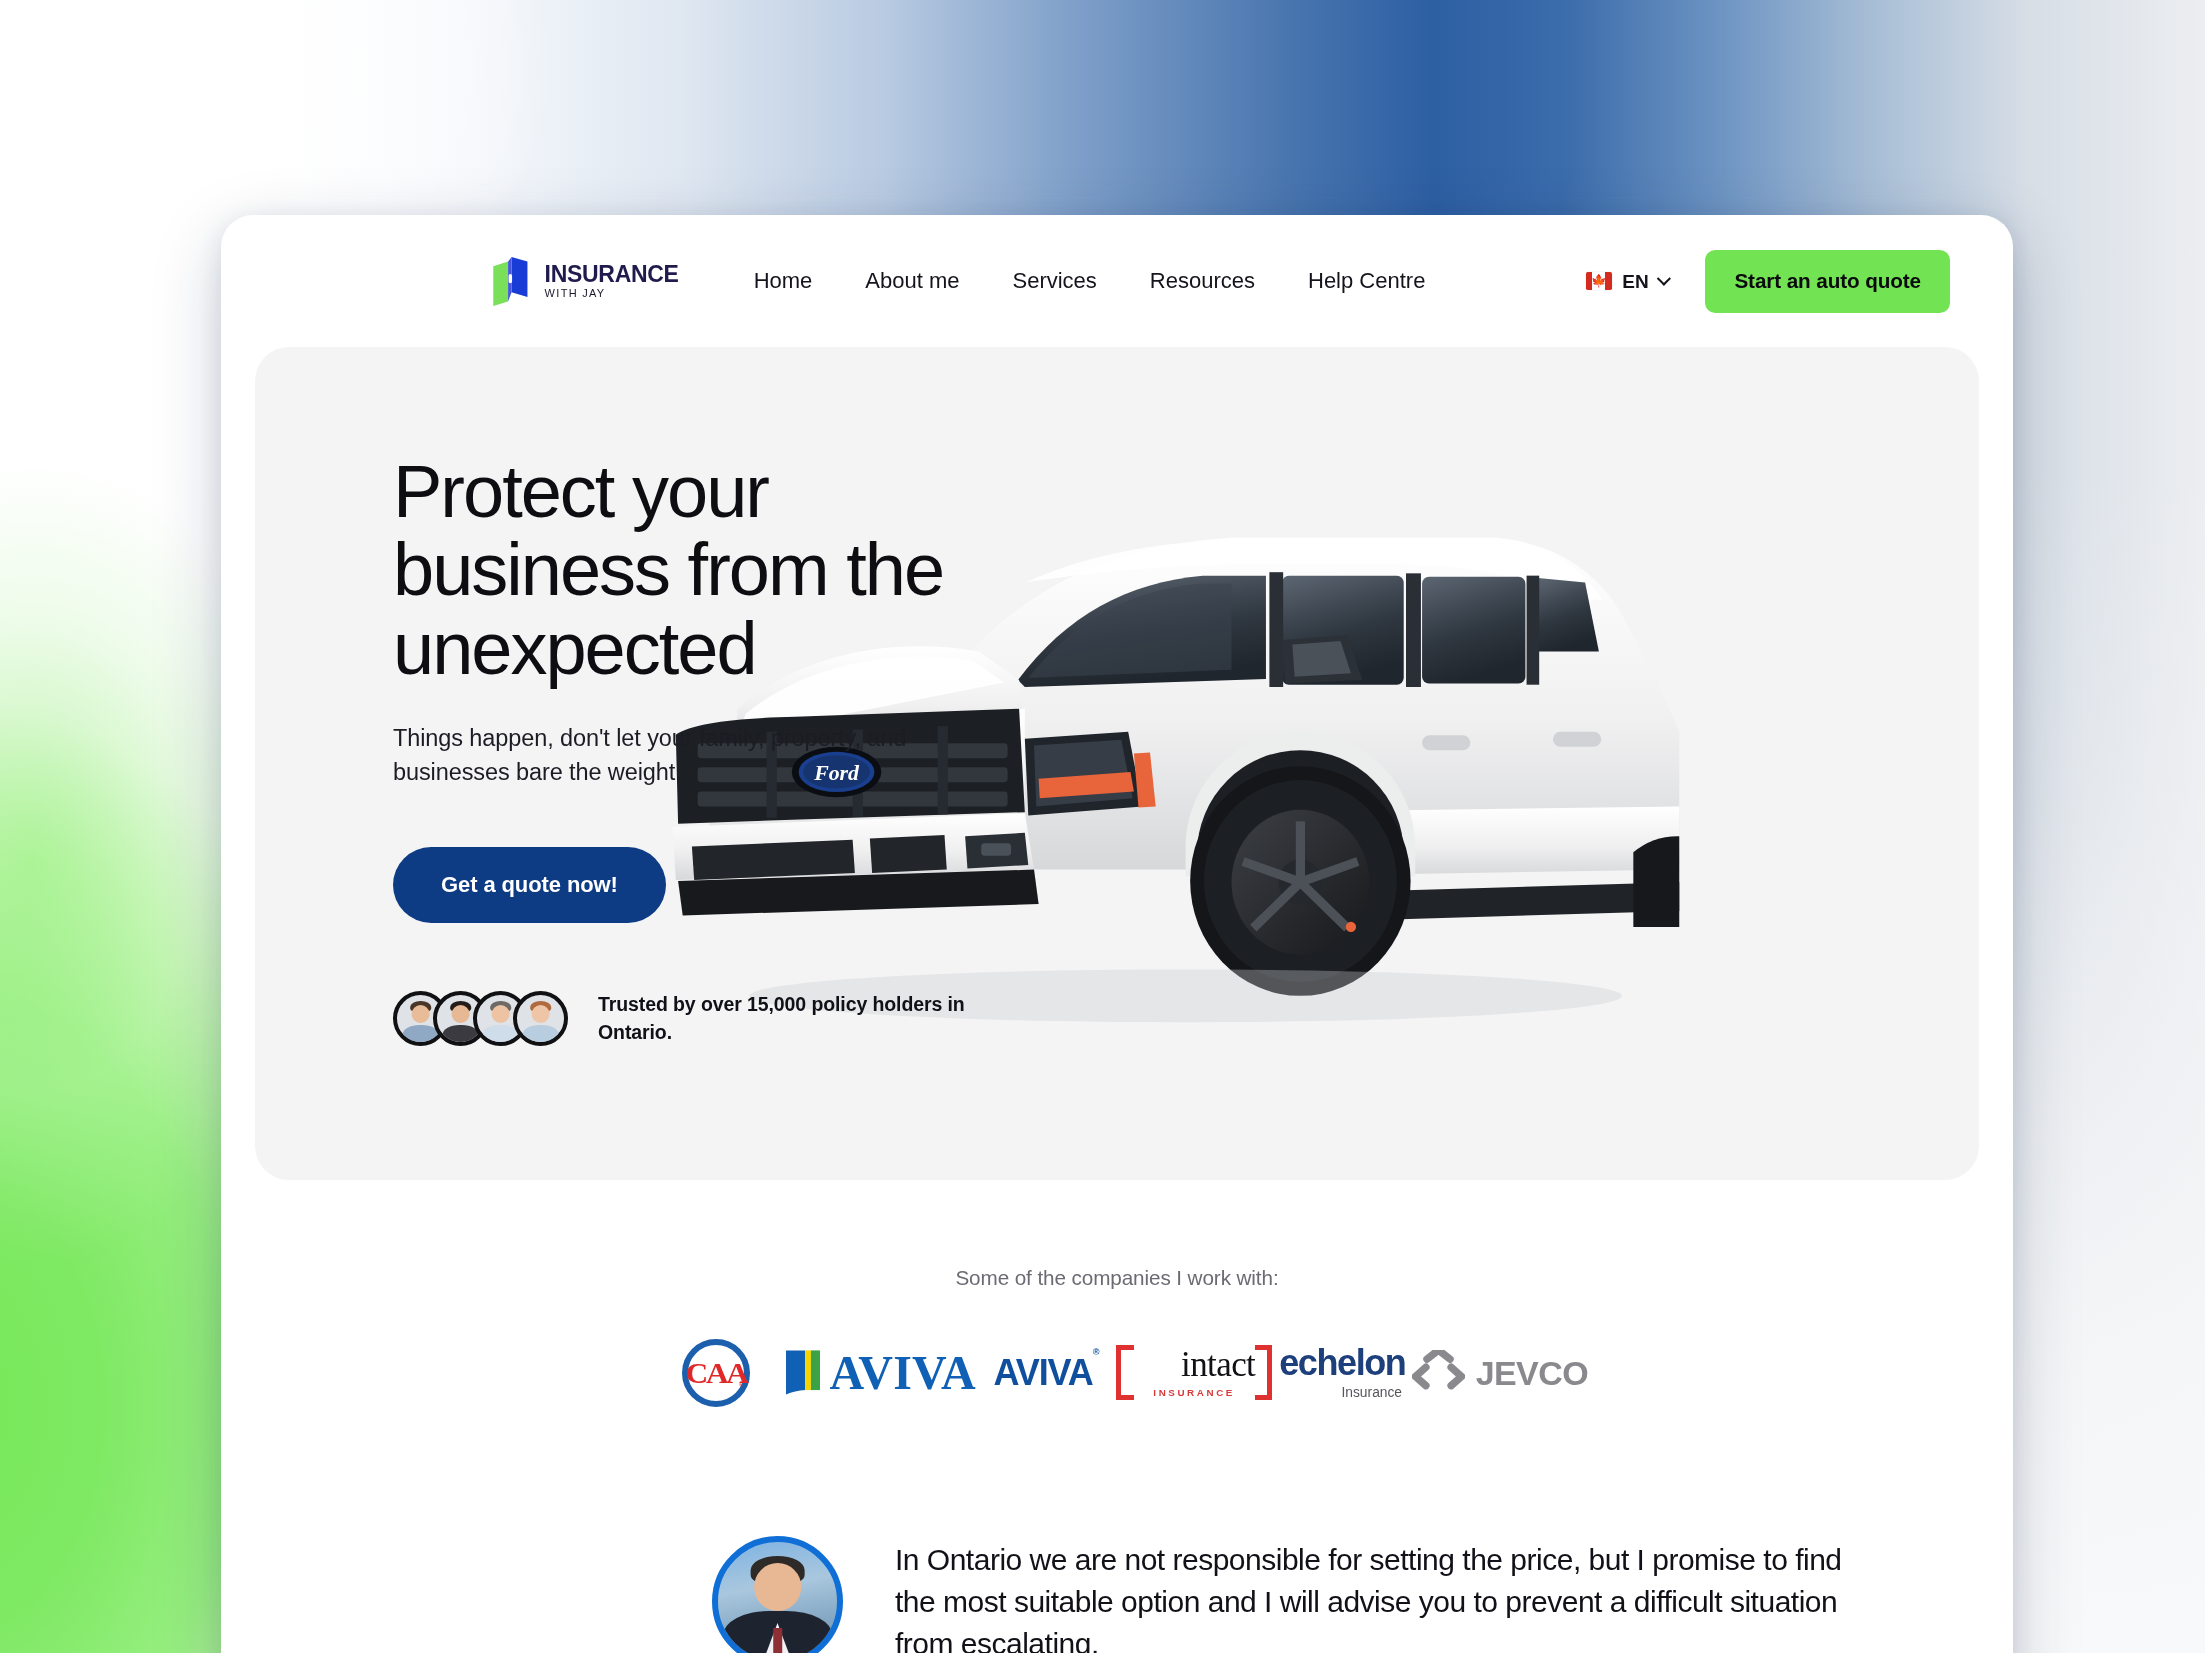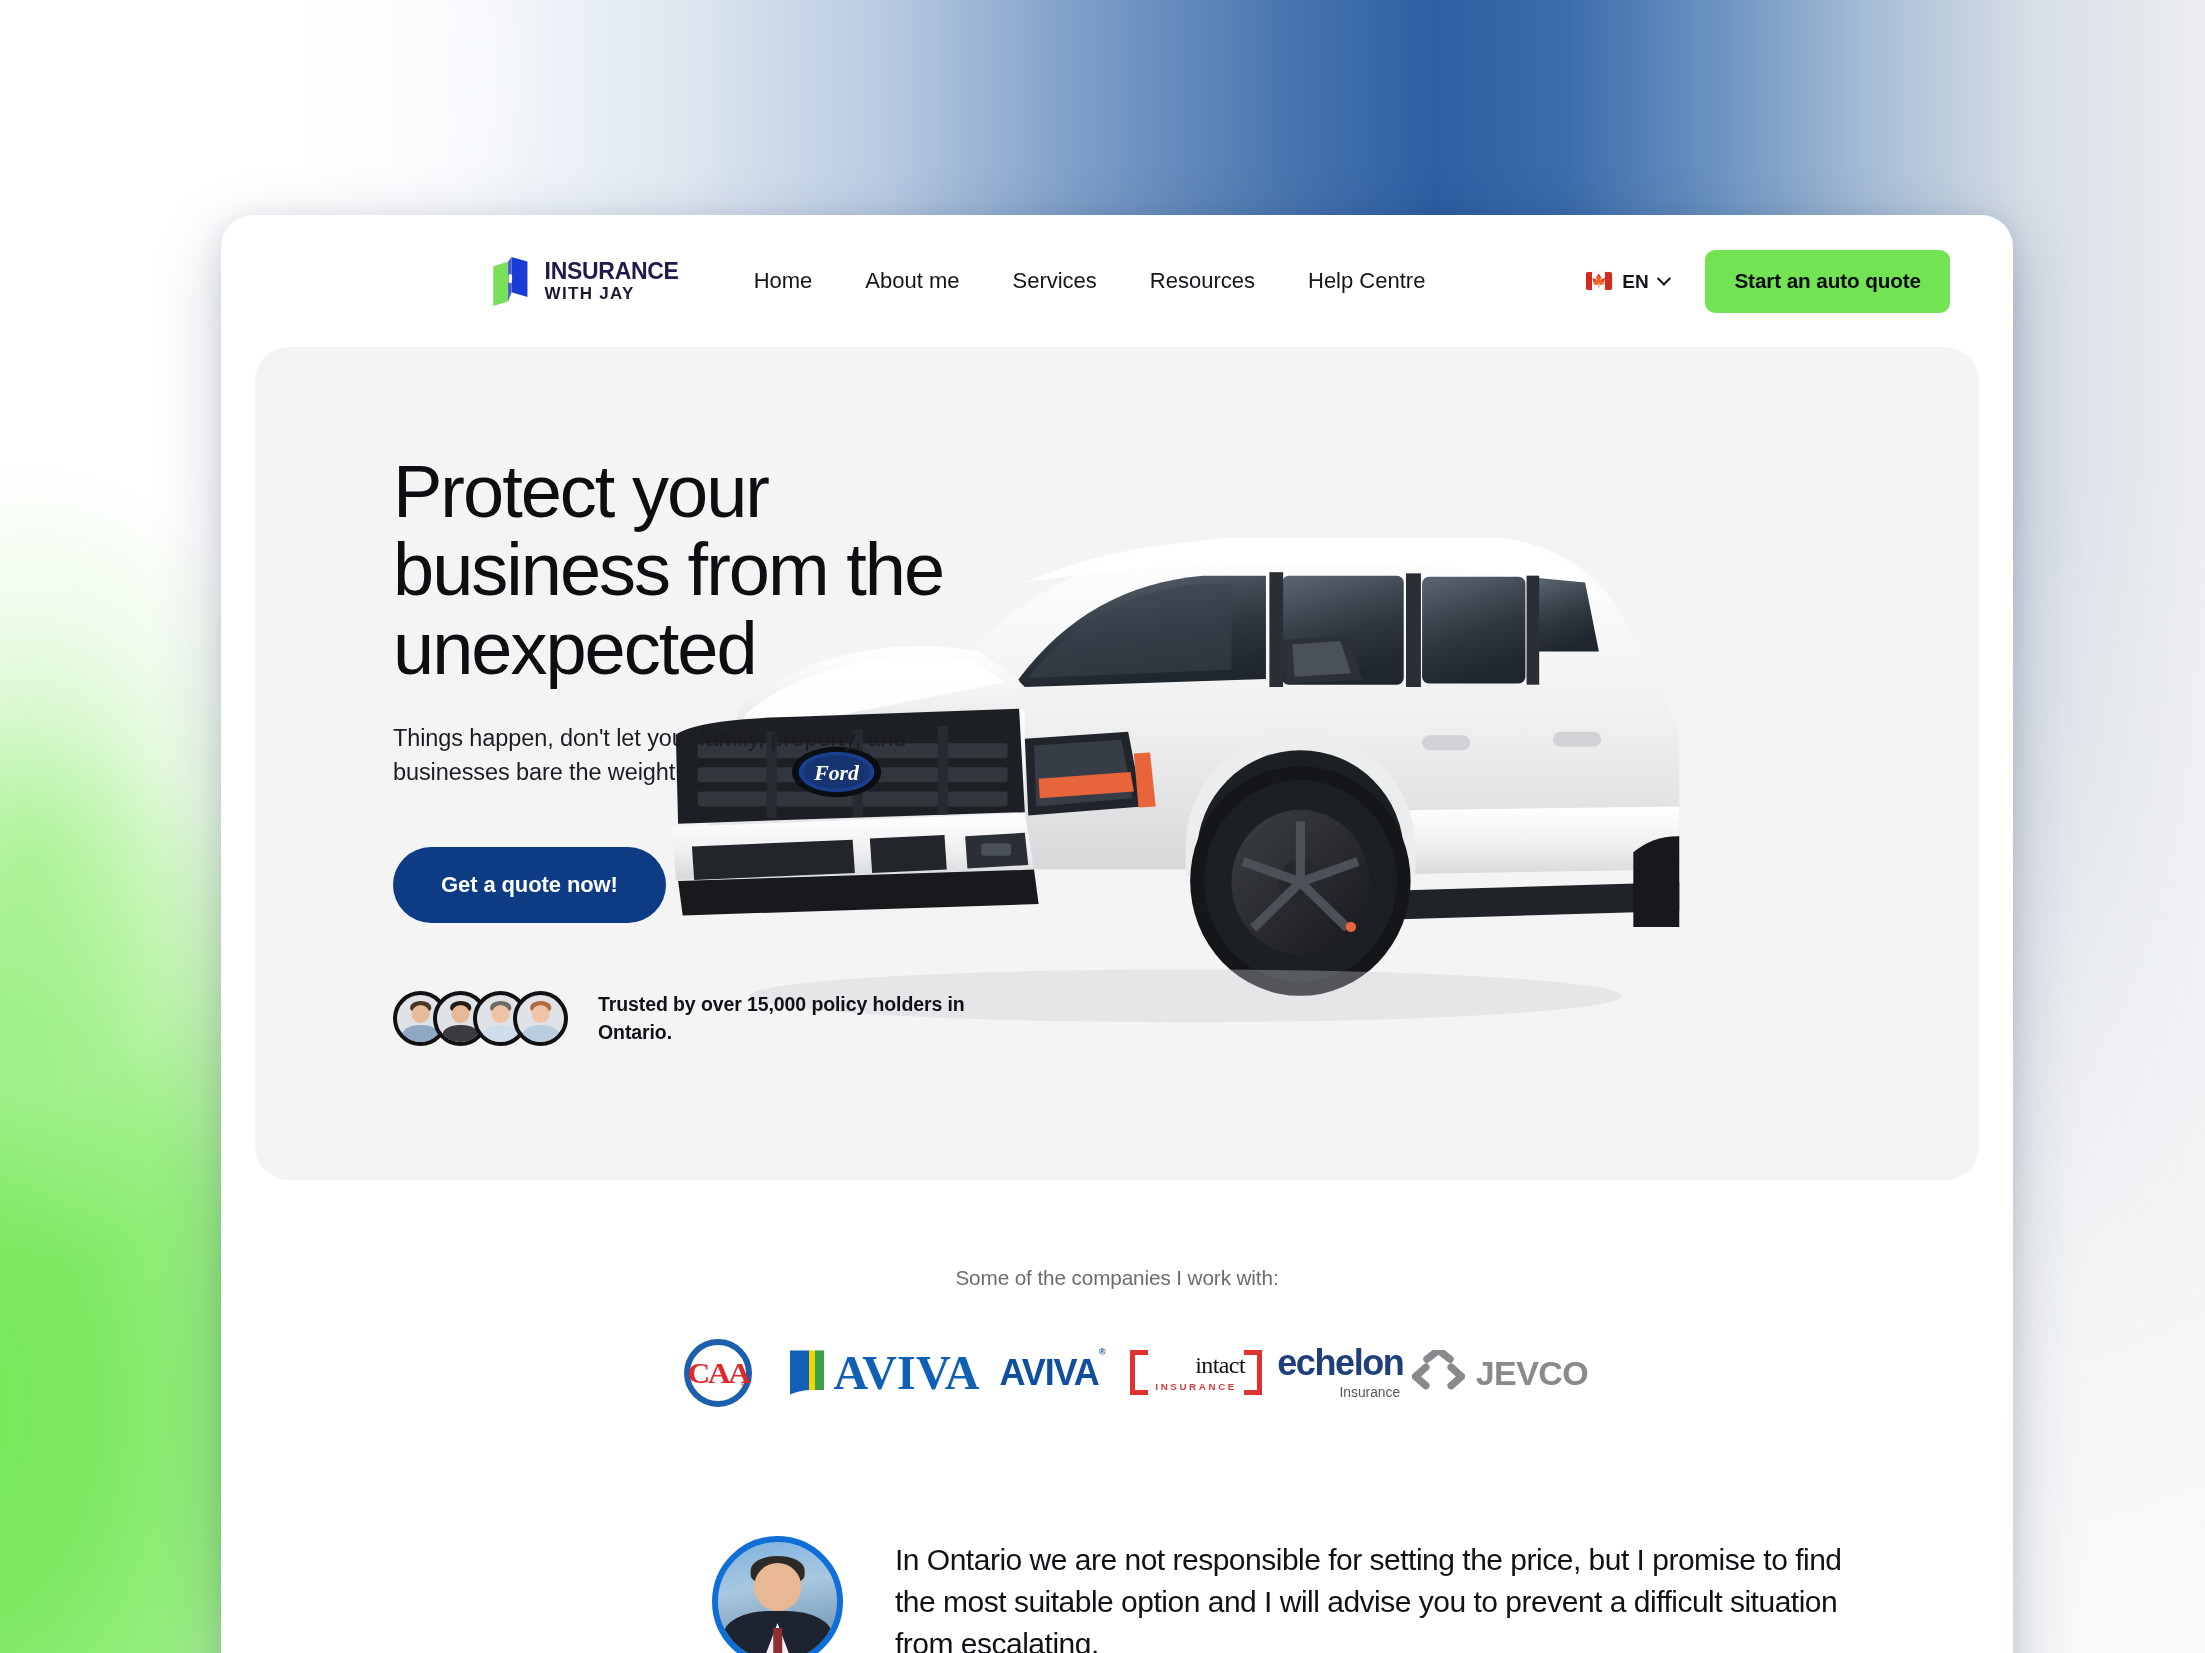--- a/index.html
+++ b/index.html
@@ -98,21 +98,21 @@
   }
 
   .logo-wrap { display: flex; align-items: center; gap: 12.6px; }
   .logo-mark { width: 41px; height: 49px; flex: 0 0 auto; display:block; }
   .logo-text { display: flex; flex-direction: column; gap: 1.7px; }
   .logo-title {
     font-size: 23px; font-weight: 800; letter-spacing: -0.3px;
     color: #1f1b4d; line-height: 1;
   }
   .logo-sub {
-    font-size: 17px; font-weight: 700; letter-spacing: 1.3px;
+    font-size: 11px; font-weight: 400; letter-spacing: 1.3px;
     color: #1a1a2e; line-height: 1;
   }
 
   #nav-links {
     display: flex; align-items: center; gap: 53px;
     margin-left: 75px;
   }
   .nav-link {
     font-size: 22px; color: #14141c; white-space: nowrap;
     cursor: pointer; line-height: 1;
@@ -294,21 +294,21 @@
   
   .intact { position: relative; padding: 2.3px 17px; }
   .intact::before, .intact::after {
     content:""; position:absolute; top:0; bottom:0; width: 12.6px;
     border: 5.2px solid #e03131;
   }
   .intact::before { left: 0; border-right: none; }
   .intact::after { right: 0; border-left: none; }
   .intact-word {
     font-family: "Liberation Serif", serif;
-    font-size: 24px; color: #111116; line-height: 1; letter-spacing: -0.6px;
+    font-size: 35px; color: #111116; line-height: 1; letter-spacing: -0.6px;
     display: block;
     margin-left: 48px;
   }
   .intact-sub {
     font-size: 9.8px; font-weight: 700; letter-spacing: 2.6px;
     color: #d83a3a; margin-top: 4.6px; display: block; text-align: center;
   }
 
   
   .echelon { text-align: center; }

